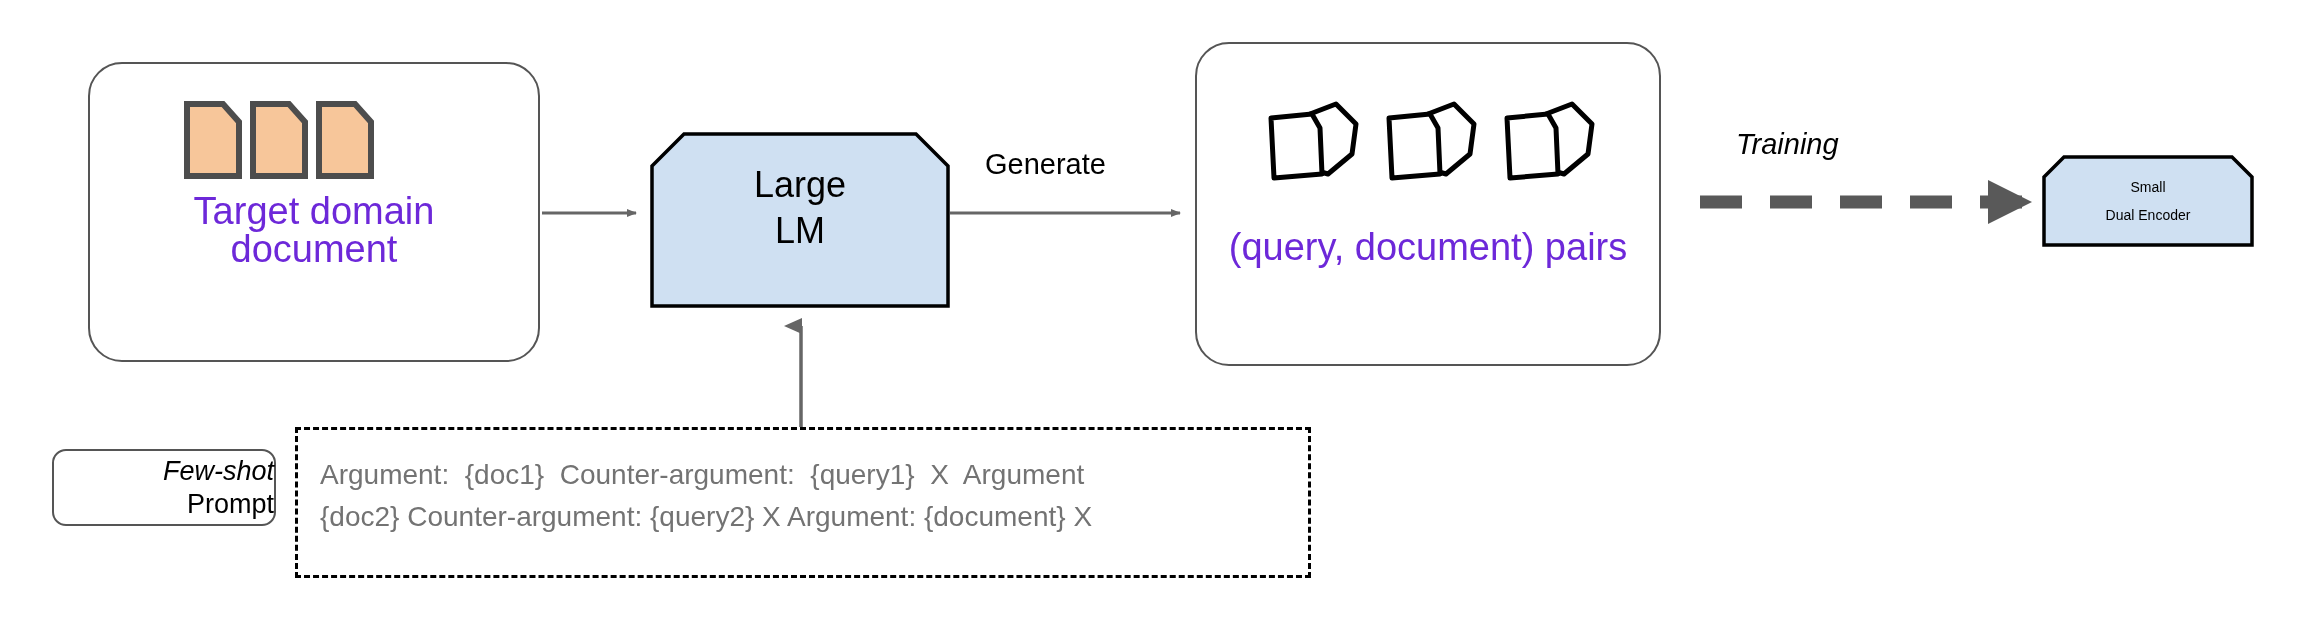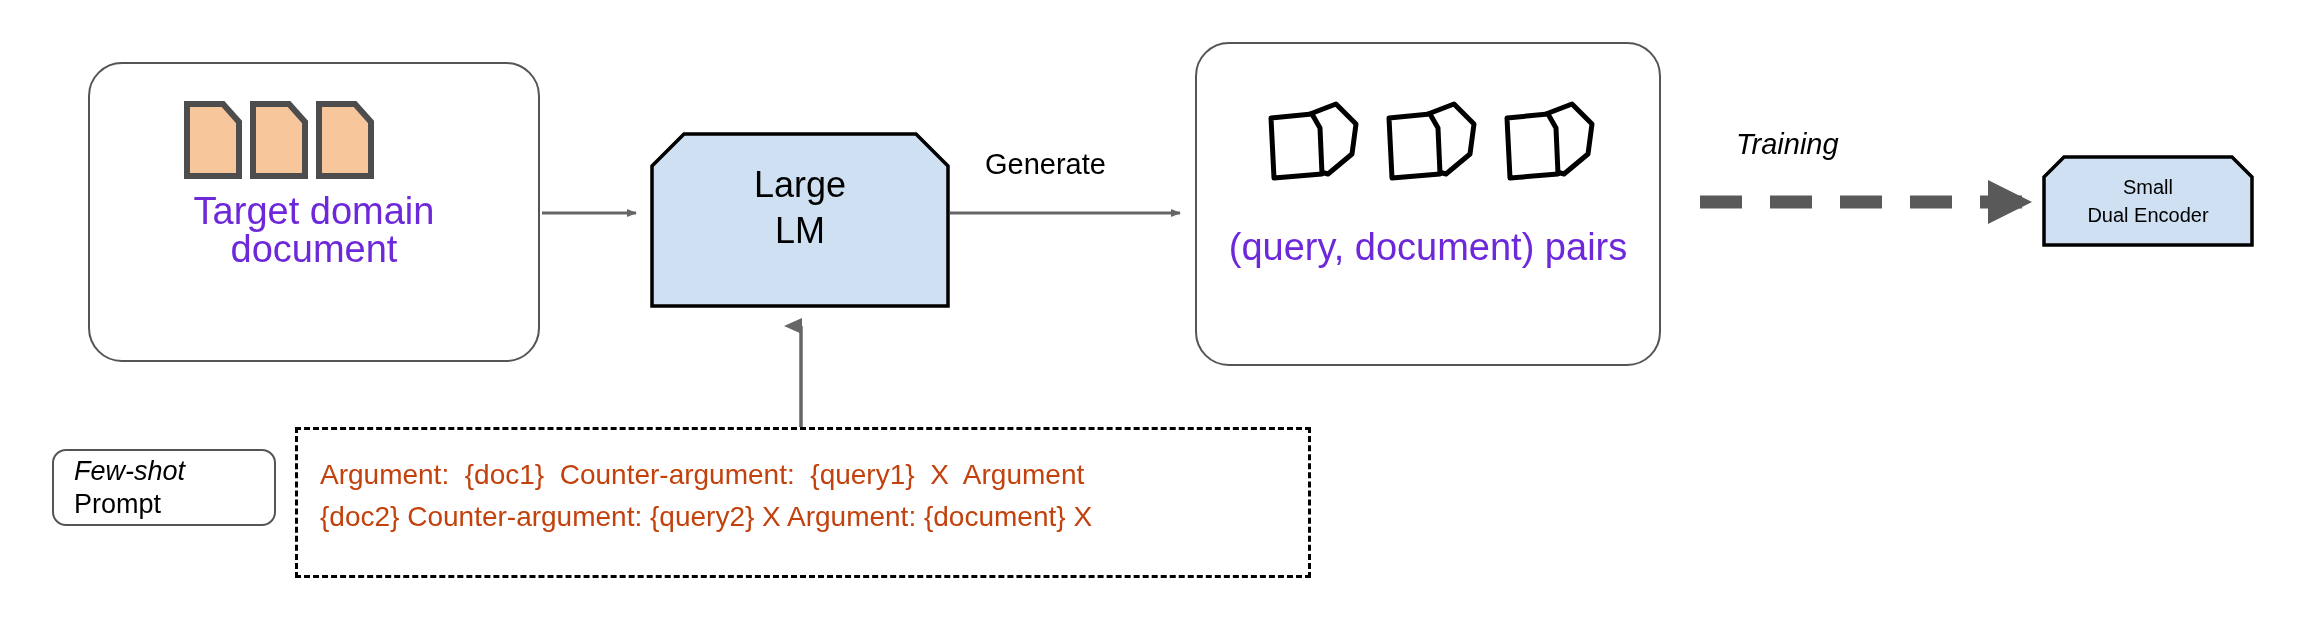--- a/index.html
+++ b/index.html
@@ -72,21 +72,21 @@
     display: flex;
     flex-direction: column;
     align-items: center;
     justify-content: center;
     text-align: center;
     color: #000000;
   }
   #node-large-lm { left: 650px; top: 132px; width: 300px; height: 152px; }
   #node-large-lm .hex-label { font-size: 36px; line-height: 46px; }
   #node-small-dual-encoder { left: 2042px; top: 155px; width: 212px; height: 92px; }
-  #node-small-dual-encoder .hex-label { font-size: 20px; line-height: 28px; }
+  #node-small-dual-encoder .hex-label { font-size: 14px; line-height: 28px; }
 
   
   .edge-label {
     position: absolute;
     font-size: 29px;
     color: #000000;
     white-space: nowrap;
   }
   #label-generate { left: 985px; top: 148px; }
   #label-training { left: 1736px; top: 128px; font-style: italic; }
@@ -103,21 +103,21 @@
   #few-shot-pill {
     position: absolute;
     left: 52px; top: 449px;
     width: 224px; height: 77px;
     border: 2.5px solid #555555;
     border-radius: 14px;
     background: #ffffff;
     box-sizing: border-box;
     display: flex;
     flex-direction: column;
-    align-items: flex-start;
+    align-items: flex-end;
     justify-content: center;
     padding-left: 20px;
   }
   #few-shot-line1 {
     font-size: 27px;
     line-height: 33px;
     font-style: italic;
   }
   #few-shot-line2 {
     font-size: 27px;
@@ -130,21 +130,21 @@
     left: 295px; top: 427px;
     width: 1016px; height: 151px;
     border: 3px dashed #000000;
     background: #ffffff;
     box-sizing: border-box;
     padding: 24px 0 0 22px;
   }
   .prompt-line {
     font-size: 28px;
     line-height: 42px;
-    color: #c2410c;
+    color: #737373;
     white-space: pre;
   }
 </style>
 </head>
 <body>
 
 <div id="canvas">
 
   <div class="group-box abs" id="group-target-domain"></div>
 

